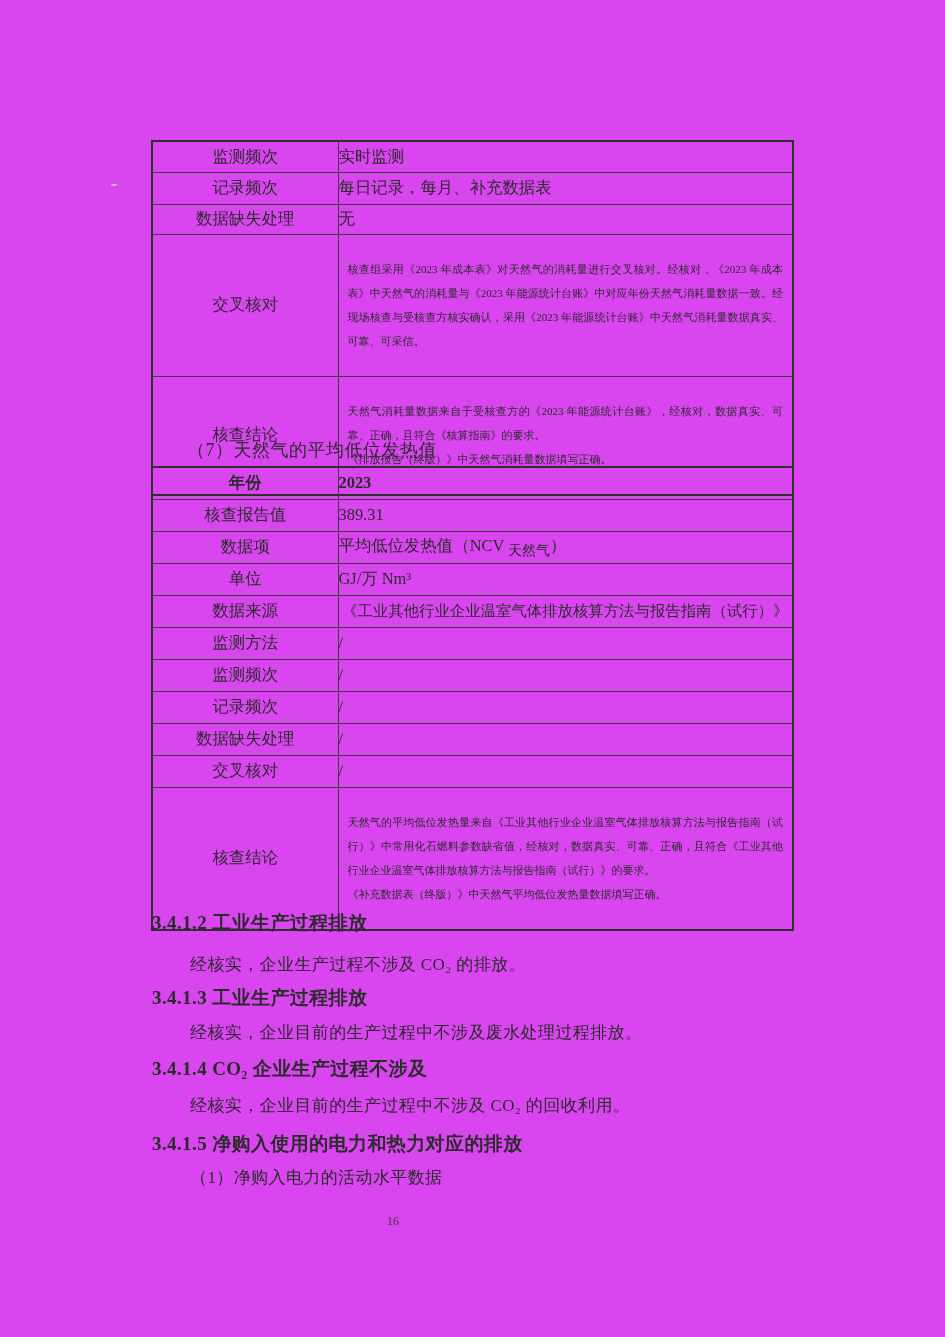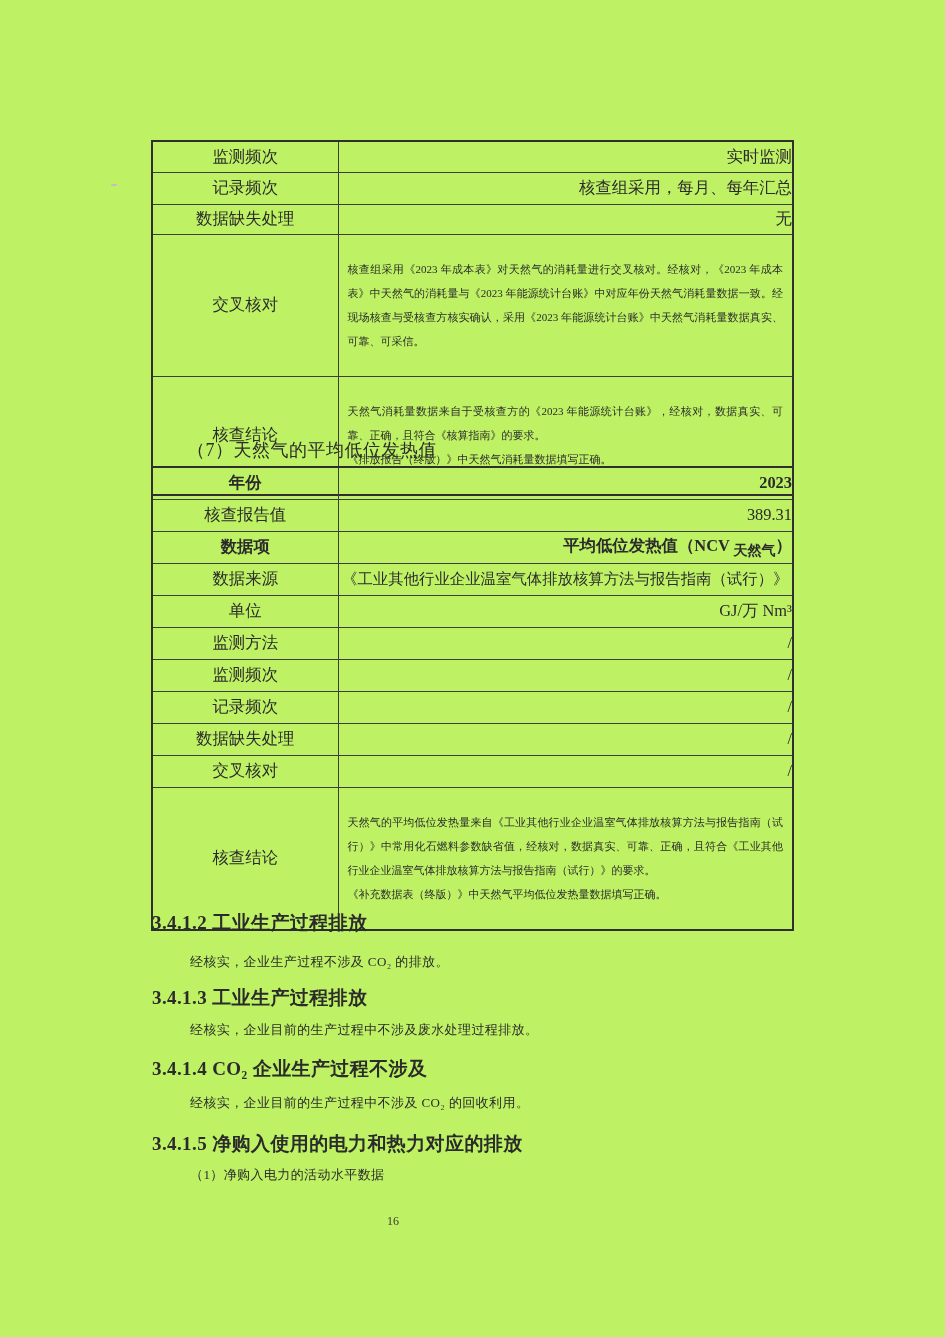--- a/index.html
+++ b/index.html
@@ -5,21 +5,21 @@
   * { margin:0; padding:0; box-sizing:border-box; }
   html,body { background:#ffffff; }
   body {
     font-family:"Liberation Serif","DejaVu Serif",serif;
     color:#2b2b2b;
     -webkit-font-smoothing:antialiased;
   }
   .page {
     position:relative;
     width:945px; height:1337px;
-    background:#bef264;
+    background:#d946ef;
     overflow:hidden;
   }
   
   table.vtable {
     position:absolute; left:151px;
     width:641px;
     border-collapse:collapse;
     table-layout:fixed;
     border:2px solid #2f2f2f;
   }
@@ -27,21 +27,21 @@
   #table2 { top:466px; }
   .vtable td {
     border:1px solid #3d3d3d;
     vertical-align:middle;
     font-size:16.4px;
     color:#2b2b2b;
   }
   .vtable col.c1 { width:186px; }
   .vtable col.c2 { width:455px; }
   td.lbl  { text-align:center; }
-  td.val  { text-align:right; }
+  td.val  { text-align:left; }
   td.long {
     padding:22px 9px;
     text-align:justify;
     text-justify:inter-ideograph;
     line-height:24.3px;
     font-size:11px;
   }
   td.snug { text-align:center; white-space:nowrap; font-size:15.4px; overflow:hidden; padding:0 3px; }
   .p2 { display:block; }
   .subsc { font-size:14px; vertical-align:-4px; }
@@ -50,21 +50,21 @@
     position:absolute; left:187px; top:438px;
     font-size:18px; letter-spacing:.5px;
   }
   .sec-head {
     position:absolute; left:152px;
     font-size:19px; font-weight:bold;
     letter-spacing:.4px;
   }
   .sec-body {
     position:absolute; left:190px;
-    font-size:13px; letter-spacing:.4px;
+    font-size:17px; letter-spacing:.4px;
   }
   
   .page-num {
     position:absolute; left:0; top:1214px;
     width:786px; text-align:center;
     font-size:12px; color:#3a3a3a;
   }
   
   .speck {
     position:absolute; left:111px; top:184px;
@@ -84,21 +84,21 @@
         <col class="c1">
         <col class="c2">
       </colgroup>
     <tbody>
         <tr style="height:31px;">
       <td class="lbl">监测频次</td>
       <td class="val">实时监测</td>
     </tr>
     <tr style="height:32px;">
       <td class="lbl">记录频次</td>
-      <td class="val">核查组采用，每月、每年汇总</td>
+      <td class="val">每日记录，每月、补充数据表</td>
     </tr>
     <tr style="height:30px;">
       <td class="lbl">数据缺失处理</td>
       <td class="val">无</td>
     </tr>
     <tr style="height:122px;">
       <td class="lbl">交叉核对</td>
       <td class="long">核查组采用《2023 年成本表》对天然气的消耗量进行交叉核对。经核对，《2023 年成本表》中天然气的消耗量与《2023 年能源统计台账》中对应年份天然气消耗量数据一致。经现场核查与受核查方核实确认，采用《2023 年能源统计台账》中天然气消耗量数据真实、可靠、可采信。</td>
     </tr>
     <tr style="height:71px;">
@@ -120,33 +120,33 @@
       </colgroup>
     <tbody>
         <tr style="height:32px;font-weight:bold;">
       <td class="lbl">年份</td>
       <td class="val">2023</td>
     </tr>
     <tr style="height:32px;">
       <td class="lbl">核查报告值</td>
       <td class="val">389.31</td>
     </tr>
-    <tr style="height:32px;font-weight:bold;">
+    <tr style="height:32px;">
       <td class="lbl">数据项</td>
       <td class="val">
         <span>平均低位发热值（NCV </span><span class="subsc">天然气</span><span>）</span>
       </td>
     </tr>
     <tr style="height:32px;">
+      <td class="lbl">单位</td>
+      <td class="val">GJ/万 Nm³</td>
+    </tr>
+    <tr style="height:32px;">
       <td class="lbl">数据来源</td>
       <td class="snug">《工业其他行业企业温室气体排放核算方法与报告指南（试行）》</td>
-    </tr>
-    <tr style="height:32px;">
-      <td class="lbl">单位</td>
-      <td class="val">GJ/万 Nm³</td>
     </tr>
     <tr style="height:32px;">
       <td class="lbl">监测方法</td>
       <td class="val">/</td>
     </tr>
     <tr style="height:32px;">
       <td class="lbl">监测频次</td>
       <td class="val">/</td>
     </tr>
     <tr style="height:32px;">

